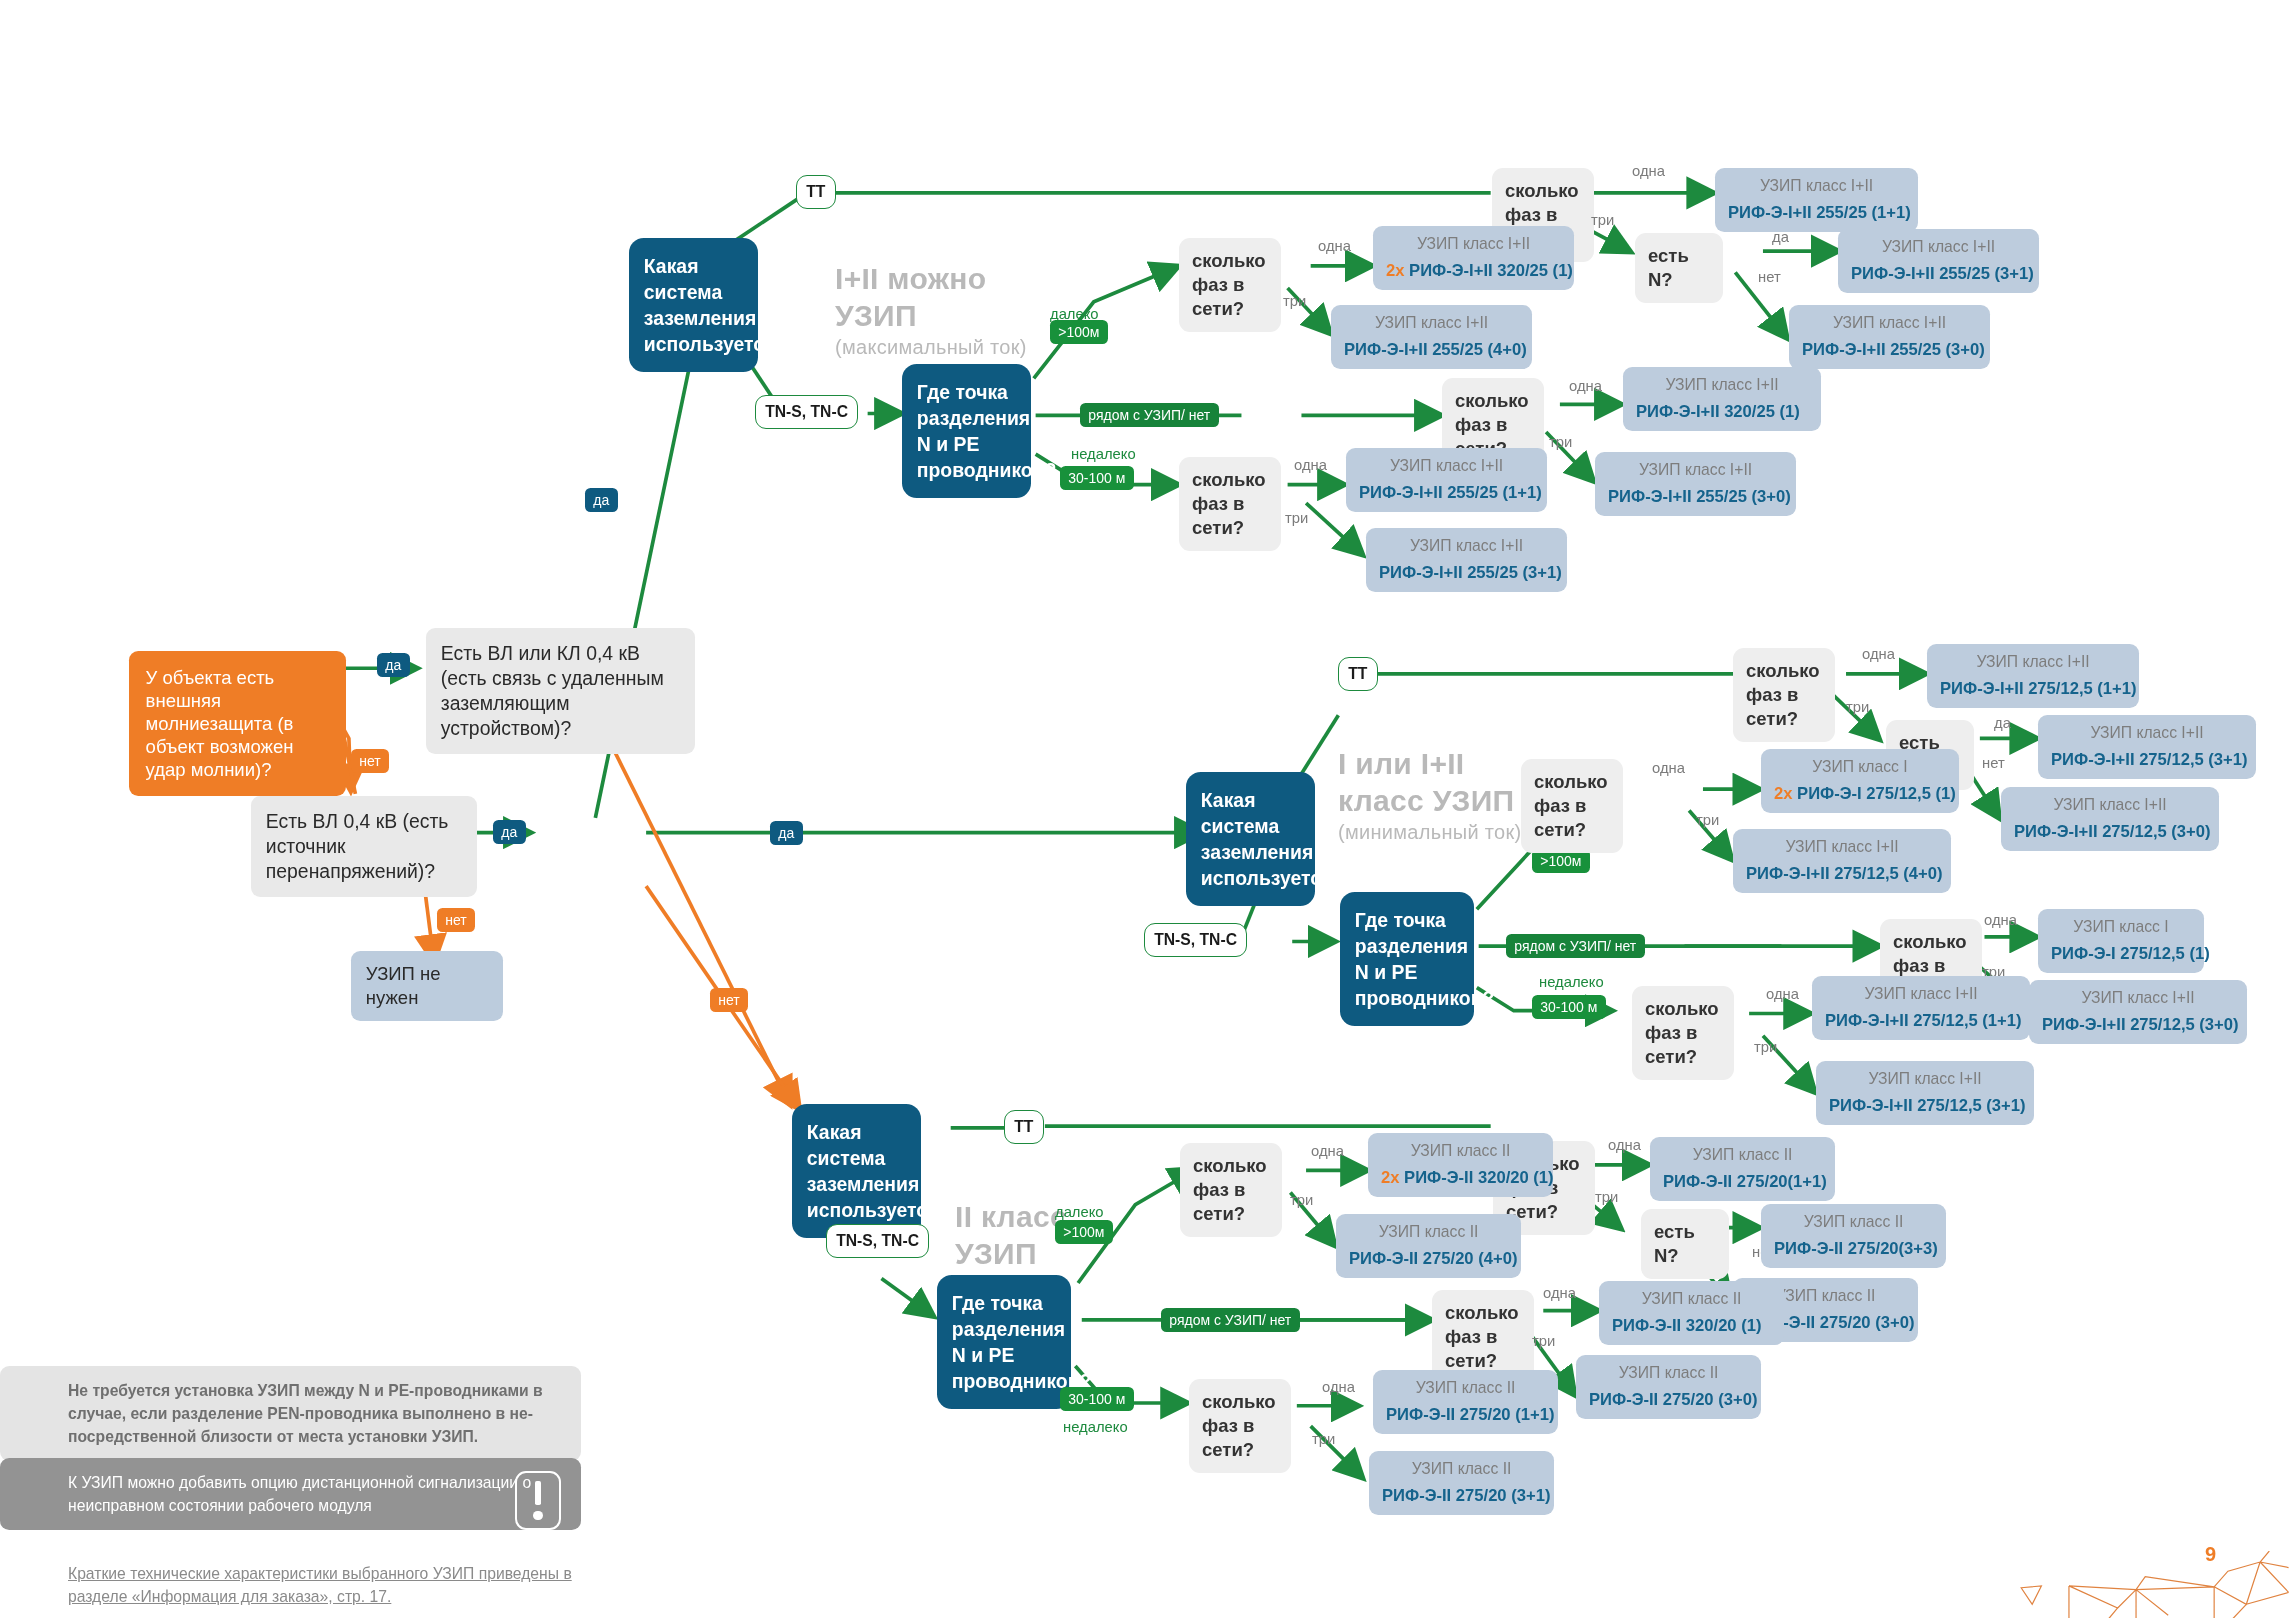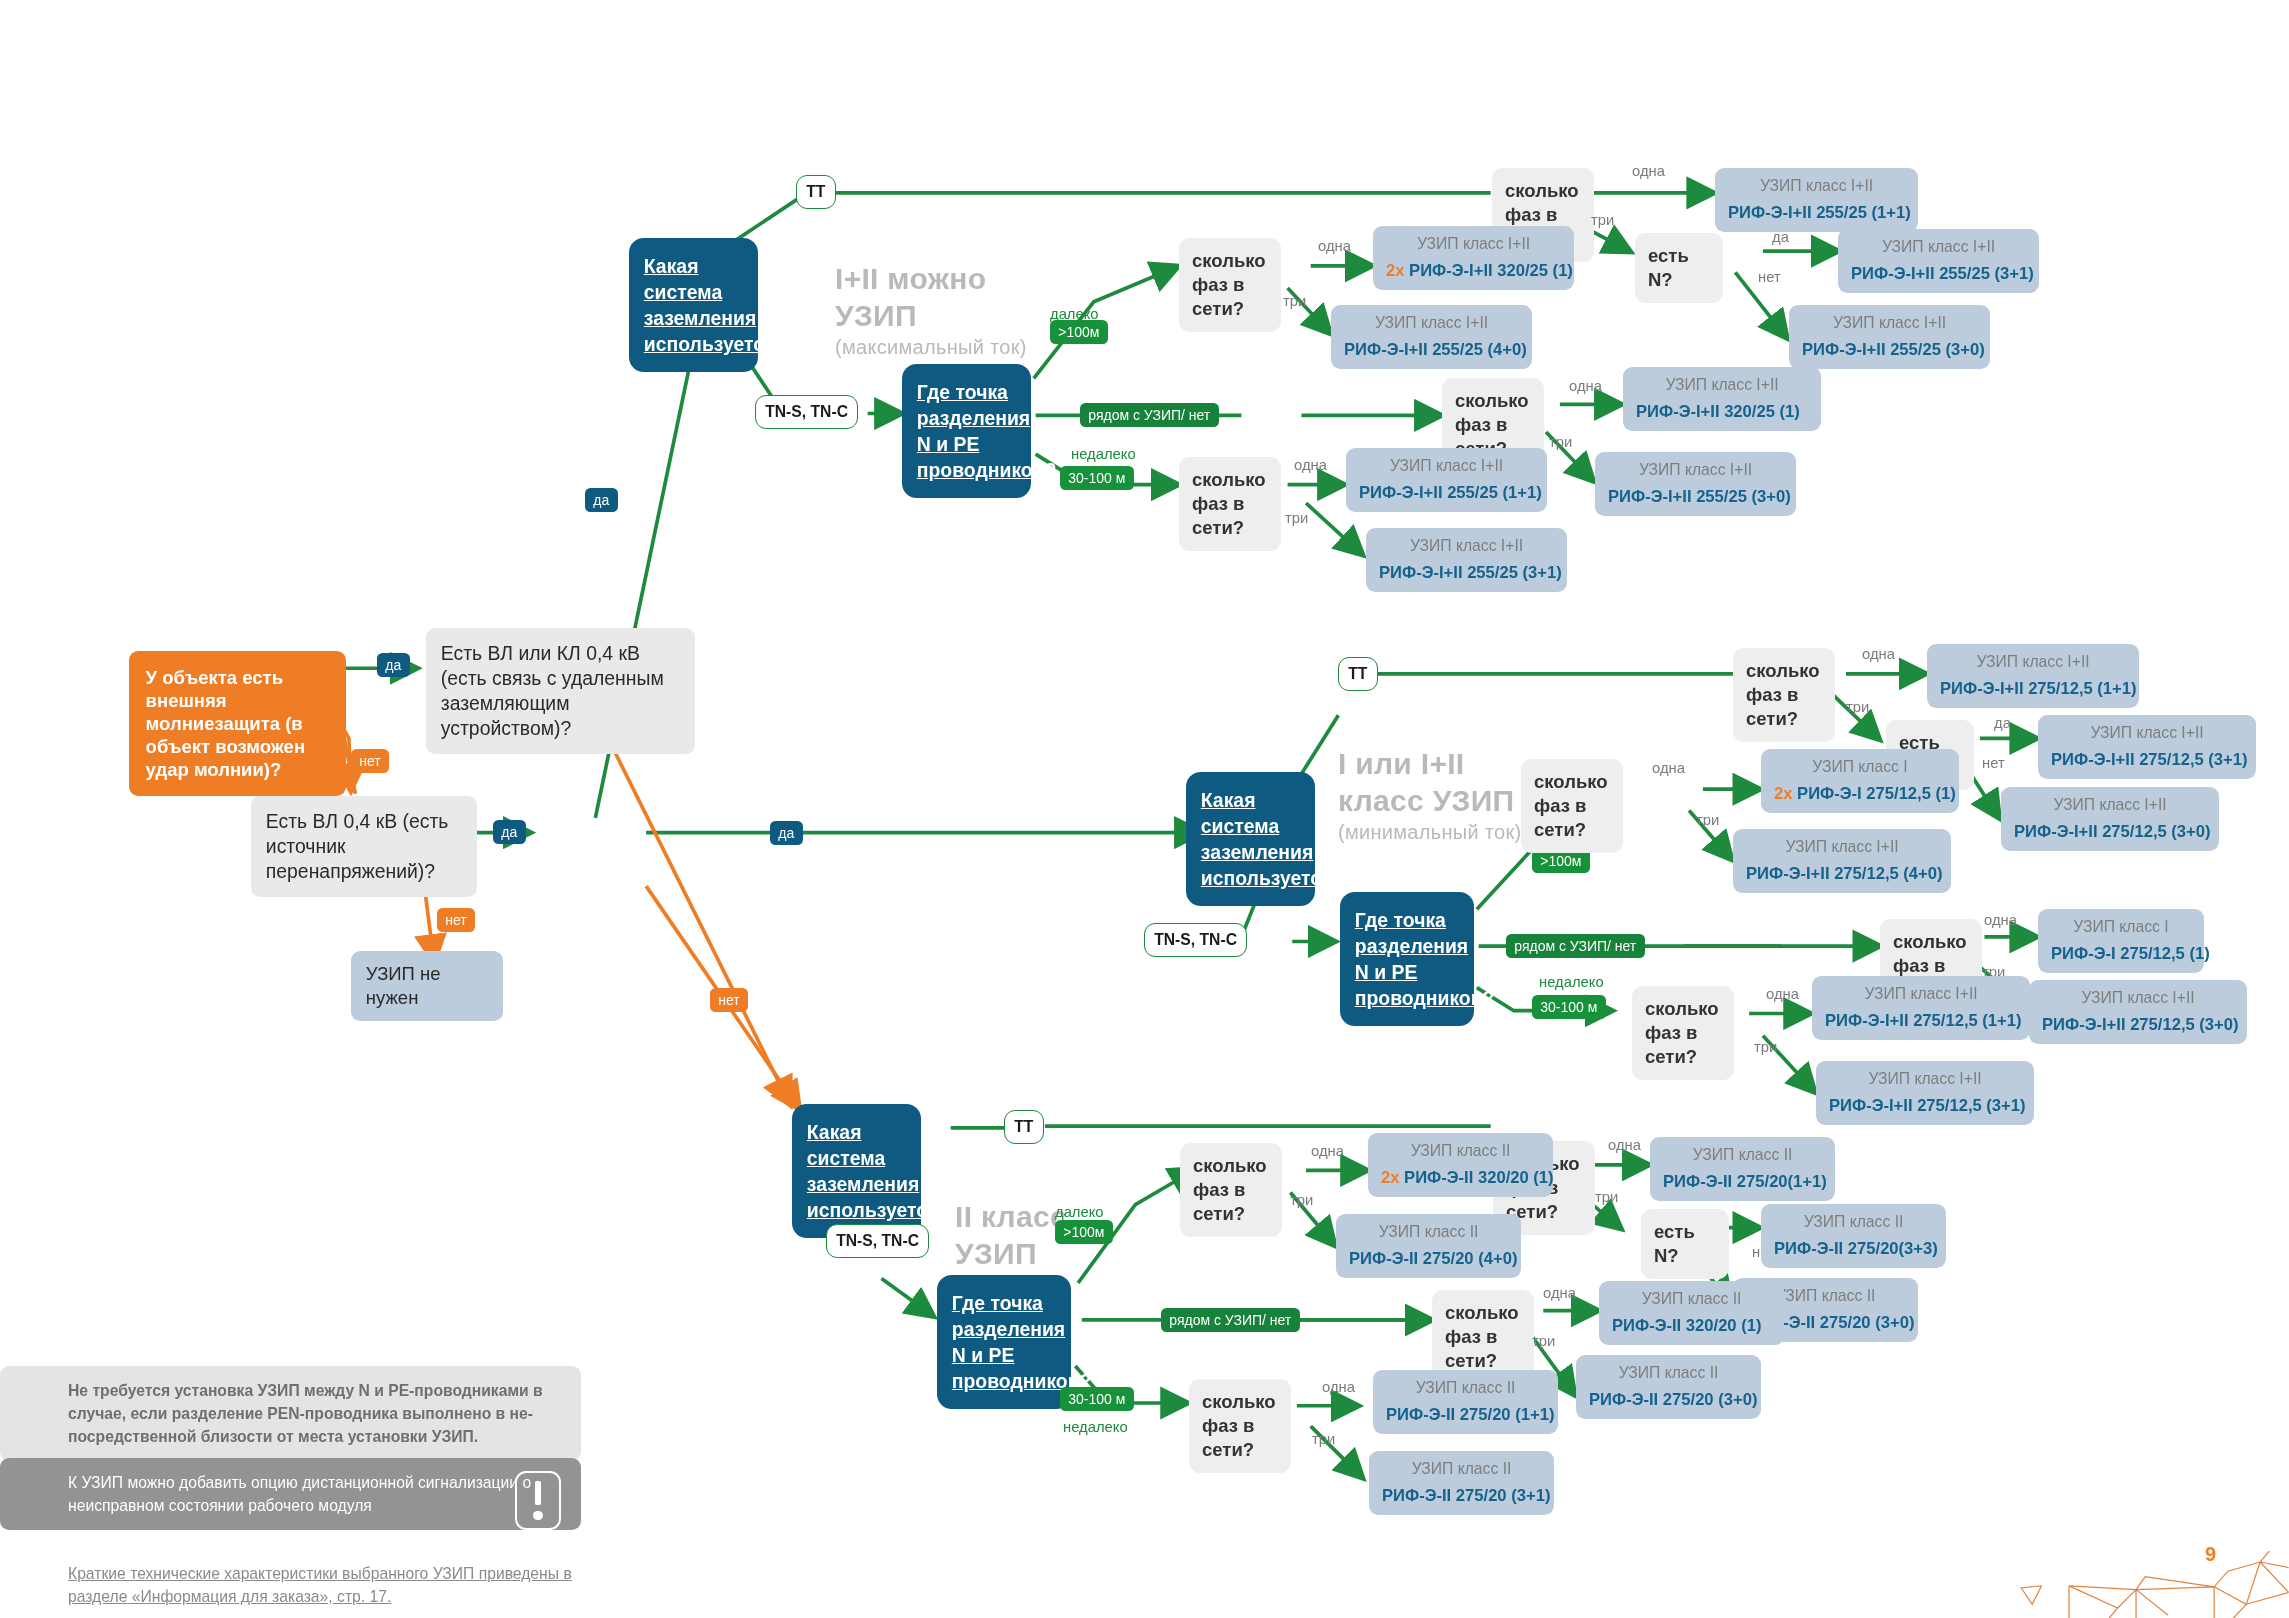--- a/index.html
+++ b/index.html
@@ -8,28 +8,28 @@
   #canvas{position:absolute;left:0;top:0;width:2290px;height:1619px;}
   svg.wires{position:absolute;left:0;top:0;width:2290px;height:1619px;pointer-events:none;}
 
   
   .title{position:absolute;left:68px;top:48px;color:#4f83a0;font-size:29px;
          font-weight:300;letter-spacing:0.2px;line-height:41px;white-space:pre-line;}
 
   
   .node{position:absolute;box-sizing:border-box;}
 
-  .n-orange{background:#ef7d26;color:#fff;border-radius:9.2px;font-weight:bold;
+  .n-orange{background:#ef7d26;color:#fff;border-radius:9.2px;font-weight:normal;
             font-size:18.5px;line-height:23px;padding:14.8px 14.8px 14.8px 16.6px;}
   .n-grey{background:#e9e9e9;color:#2a2a2a;border-radius:9.2px;font-size:19.4px;
           line-height:25px;padding:13px 14.8px;}
   .n-blue-soft{background:#bcccdd;color:#2a2a2a;border-radius:9.2px;font-size:18.5px;
                line-height:24px;padding:11px 14.8px;}
   .n-teal{background:#0e5a80;color:#fff;border-radius:14.8px;font-weight:bold;
-          font-size:19.4px;line-height:26px;padding:14.8px 14.8px;text-decoration:underline;}
+          font-size:19.4px;line-height:26px;padding:14.8px 14.8px;}
   .n-q{background:#eeeeee;color:#333;border-radius:11px;font-weight:bold;
        font-size:18.5px;line-height:24px;padding:11px 13px;}
 
   
   .res{position:absolute;background:#bdccdd;border-radius:9.2px;box-sizing:border-box;
        padding:8.3px 13px 10px 13px;}
   .res .cls{display:block;text-align:center;color:#7d7d7d;font-size:15.7px;line-height:20px;
             font-weight:400;margin-bottom:6.5px;}
   .res .mdl{display:block;color:#15638c;font-weight:bold;font-size:16.6px;line-height:19.4px;
             white-space:nowrap;}

